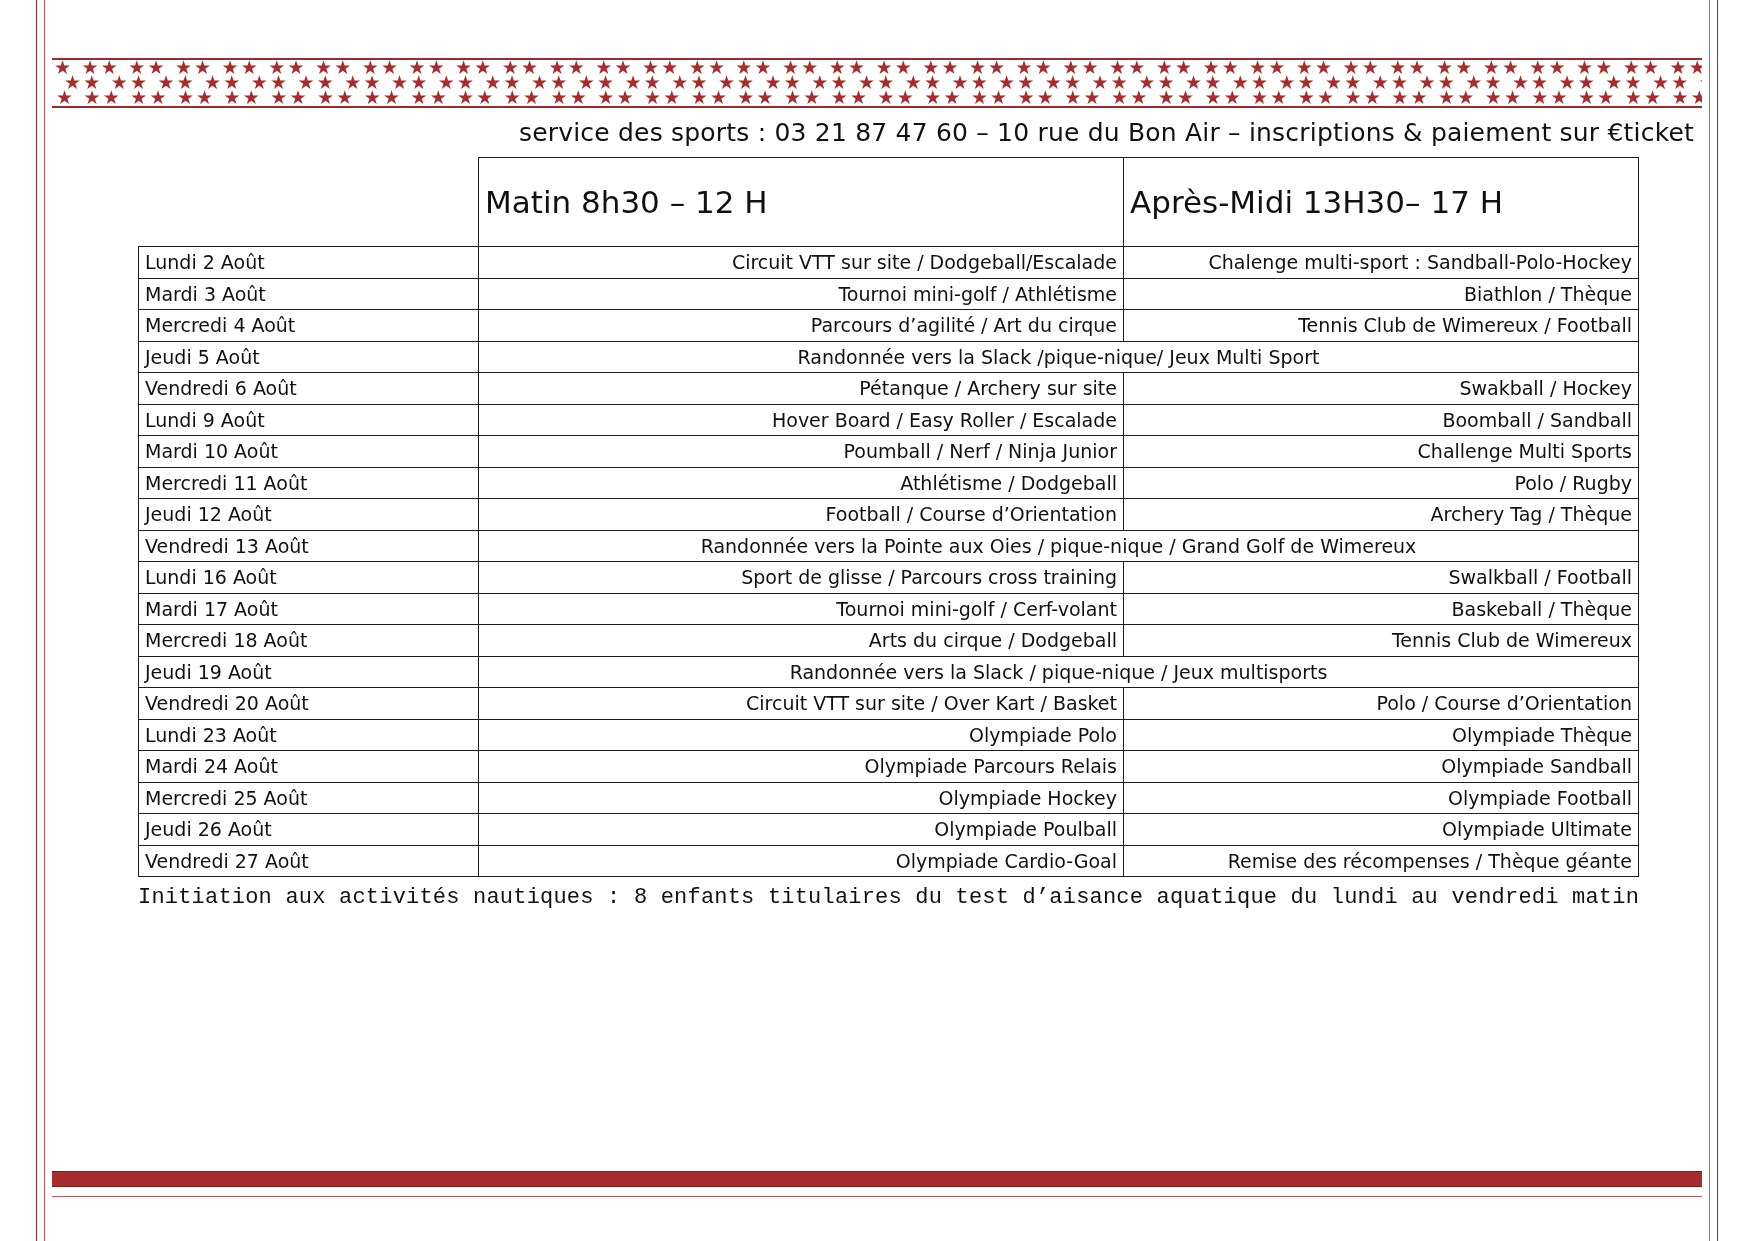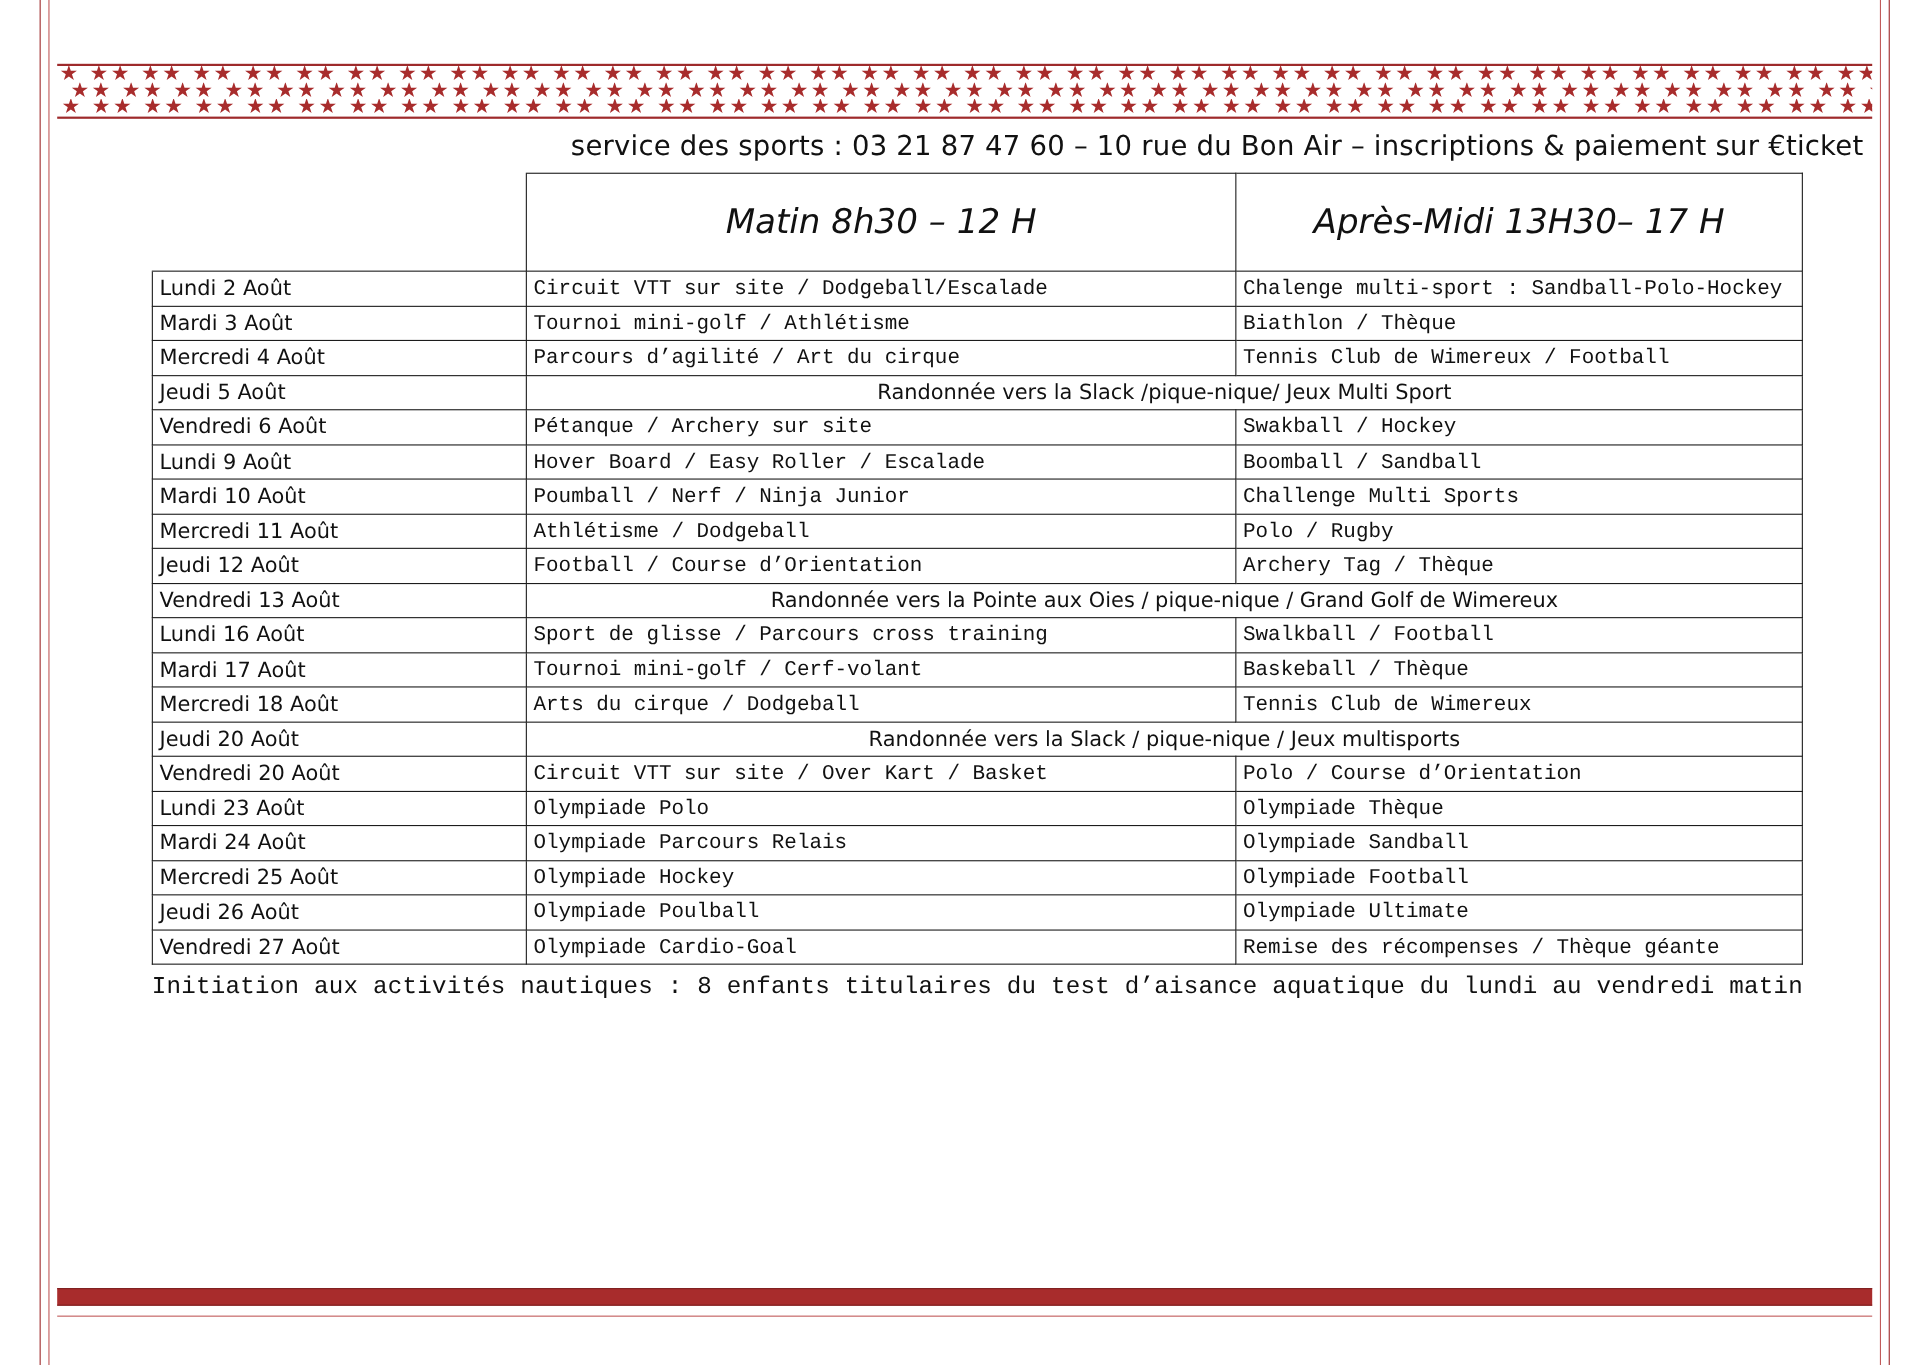--- a/index.html
+++ b/index.html
@@ -132,40 +132,38 @@
     border: 1.5px solid #1c1c1c;
     padding: 0 6px;
     font-size: 19px;
     color: #111111;
     vertical-align: middle;
   }
   table.schedule thead th {
     height: 88px;
     font-weight: normal;
     font-size: 31px;
-    text-align: center;
+    text-align: left;
     vertical-align: middle;
-    font-style: italic;
   }
   table.schedule thead th.blank {
     border-top: none;
     border-left: none;
   }
   table.schedule tbody td {
     height: 30.5px;
   }
   td.day {
     text-align: left;
     padding-left: 10px;
     font-size: 19.5px;
   }
   td.slot {
-    text-align: left;
+    text-align: right;
     font-size: 19.5px;
-    font-family: Liberation Mono, monospace;
   }
   td.span {
     text-align: center;
     font-size: 19.5px;
   }
 
   .footnotes {
     margin: 8px 0 0 0;
     text-align: center;
     font-family: Liberation Mono, monospace;
@@ -270,21 +268,21 @@
             <td class="day">Mardi 17 Août</td>
             <td class="slot">Tournoi mini-golf / Cerf-volant</td>
             <td class="slot">Baskeball / Thèque</td>
           </tr>
           <tr>
             <td class="day">Mercredi 18 Août</td>
             <td class="slot">Arts du cirque / Dodgeball</td>
             <td class="slot">Tennis Club de Wimereux</td>
           </tr>
           <tr>
-            <td class="day">Jeudi 20 Août</td>
+            <td class="day">Jeudi 19 Août</td>
             <td class="span" colspan="2">Randonnée vers la Slack / pique-nique / Jeux multisports</td>
           </tr>
           <tr>
             <td class="day">Vendredi 20 Août</td>
             <td class="slot">Circuit VTT sur site / Over Kart / Basket</td>
             <td class="slot">Polo / Course d’Orientation</td>
           </tr>
           <tr>
             <td class="day">Lundi 23 Août</td>
             <td class="slot">Olympiade Polo</td>

